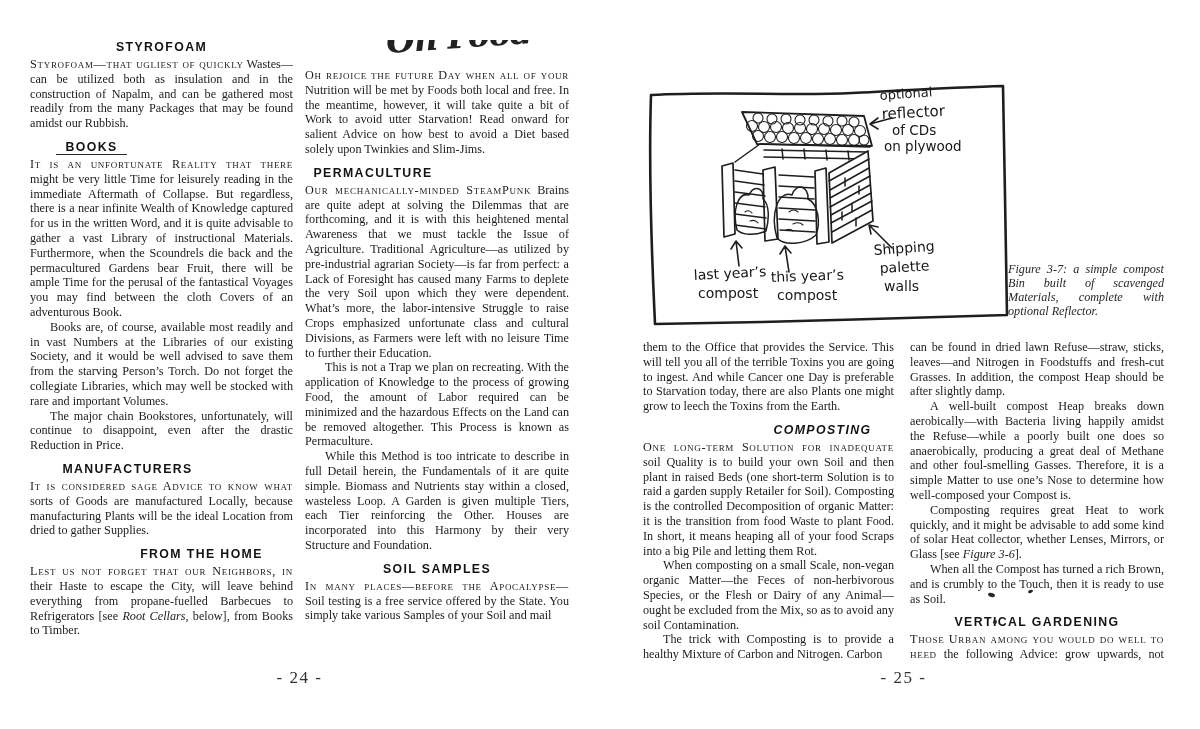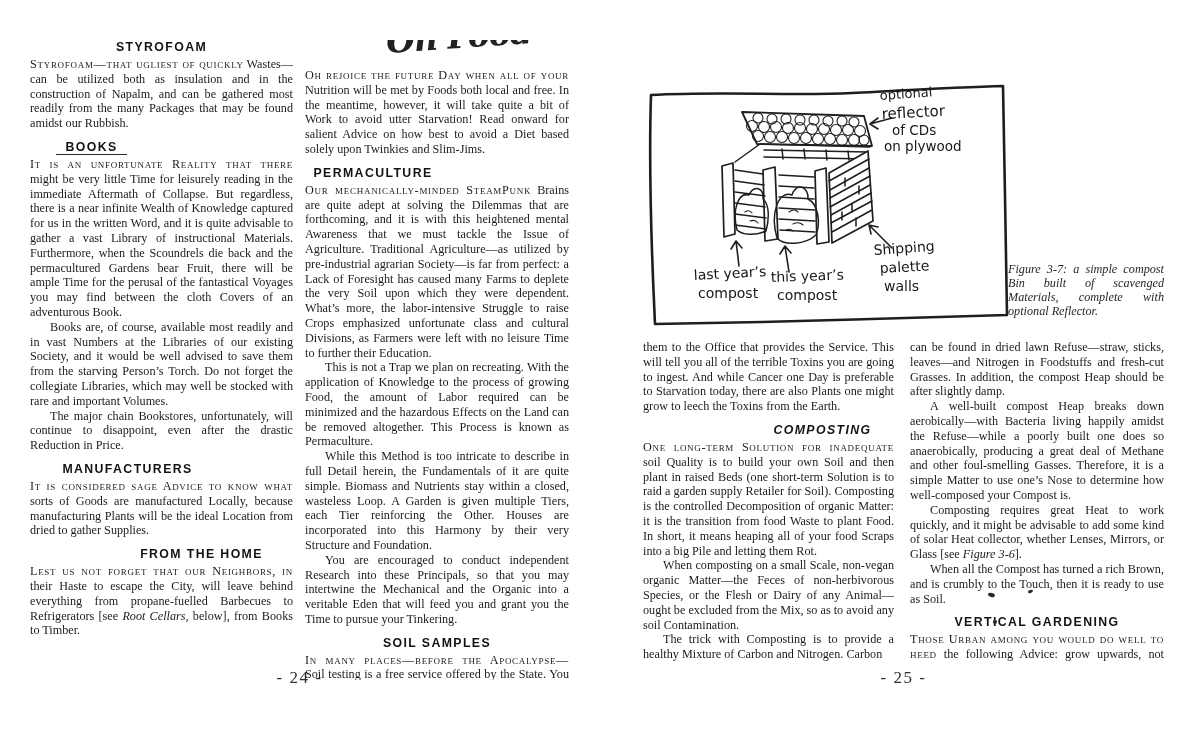--- a/index.html
+++ b/index.html
@@ -59,21 +59,20 @@
   </div>
 
   <div class="col" id="col-l2">
     <div id="onfood">On Food</div>
     <p class="first" id="intro-p"><span class="lead">Oh rejoice the future Day when all of your</span><span> Nutrition will be met by Foods both local and free. In the meantime, however, it will take quite a bit of Work to avoid utter Starvation! Read onward for salient Advice on how best to avoid a Diet based solely upon Twinkies and Slim-Jims.</span></p>
 
     <div class="sect-h off-perm">PERMACULTURE</div>
     <p class="first"><span class="lead">Our mechanically-minded SteamPunk</span><span> Brains are quite adept at solving the Dilemmas that are forthcoming, and it is with this heightened mental Awareness that we must tackle the Issue of Agriculture. Traditional Agriculture—as utilized by pre-industrial agrarian Society—is far from perfect: a Lack of Foresight has caused many Farms to deplete the very Soil upon which they were dependent. What’s more, the labor-intensive Struggle to raise Crops emphasized unfortunate class and cultural Divisions, as Farmers were left with no leisure Time to further their Education.</span></p>
     <p>This is not a Trap we plan on recreating. With the application of Knowledge to the process of growing Food, the amount of Labor required can be minimized and the hazardous Effects on the Land can be removed altogether. This Process is known as Permaculture.</p>
     <p>While this Method is too intricate to describe in full Detail herein, the Fundamentals of it are quite simple. Biomass and Nutrients stay within a closed, wasteless Loop. A Garden is given multiple Tiers, each Tier reinforcing the Other. Houses are incorporated into this Harmony by their very Structure and Foundation.</p>
-    <p>You are encouraged to conduct independent Research into these Principals, so that you may intertwine the Mechanical and the Organic into a veritable Eden that will feed you and grant you the Time to pursue your Tinkering.</p>
 
     <div class="sect-h">SOIL SAMPLES</div>
     <p class="first"><span class="lead">In many places—before the Apocalypse—</span><span> Soil testing is a free service offered by the State. You simply take various Samples of your Soil and mail</span></p>
   </div>
 
   <div id="figure-box">
     <svg viewBox="0 0 368 248" width="368" height="248">
 
       <path class="ink" stroke-width="2.6" d="M9,17 C80,13 150,18 210,15 C268,12 322,9 361,8 L363,118 L365,237 C300,239 200,242 120,244 L13,246 C11,200 6,110 9,17 Z"></path>
 

